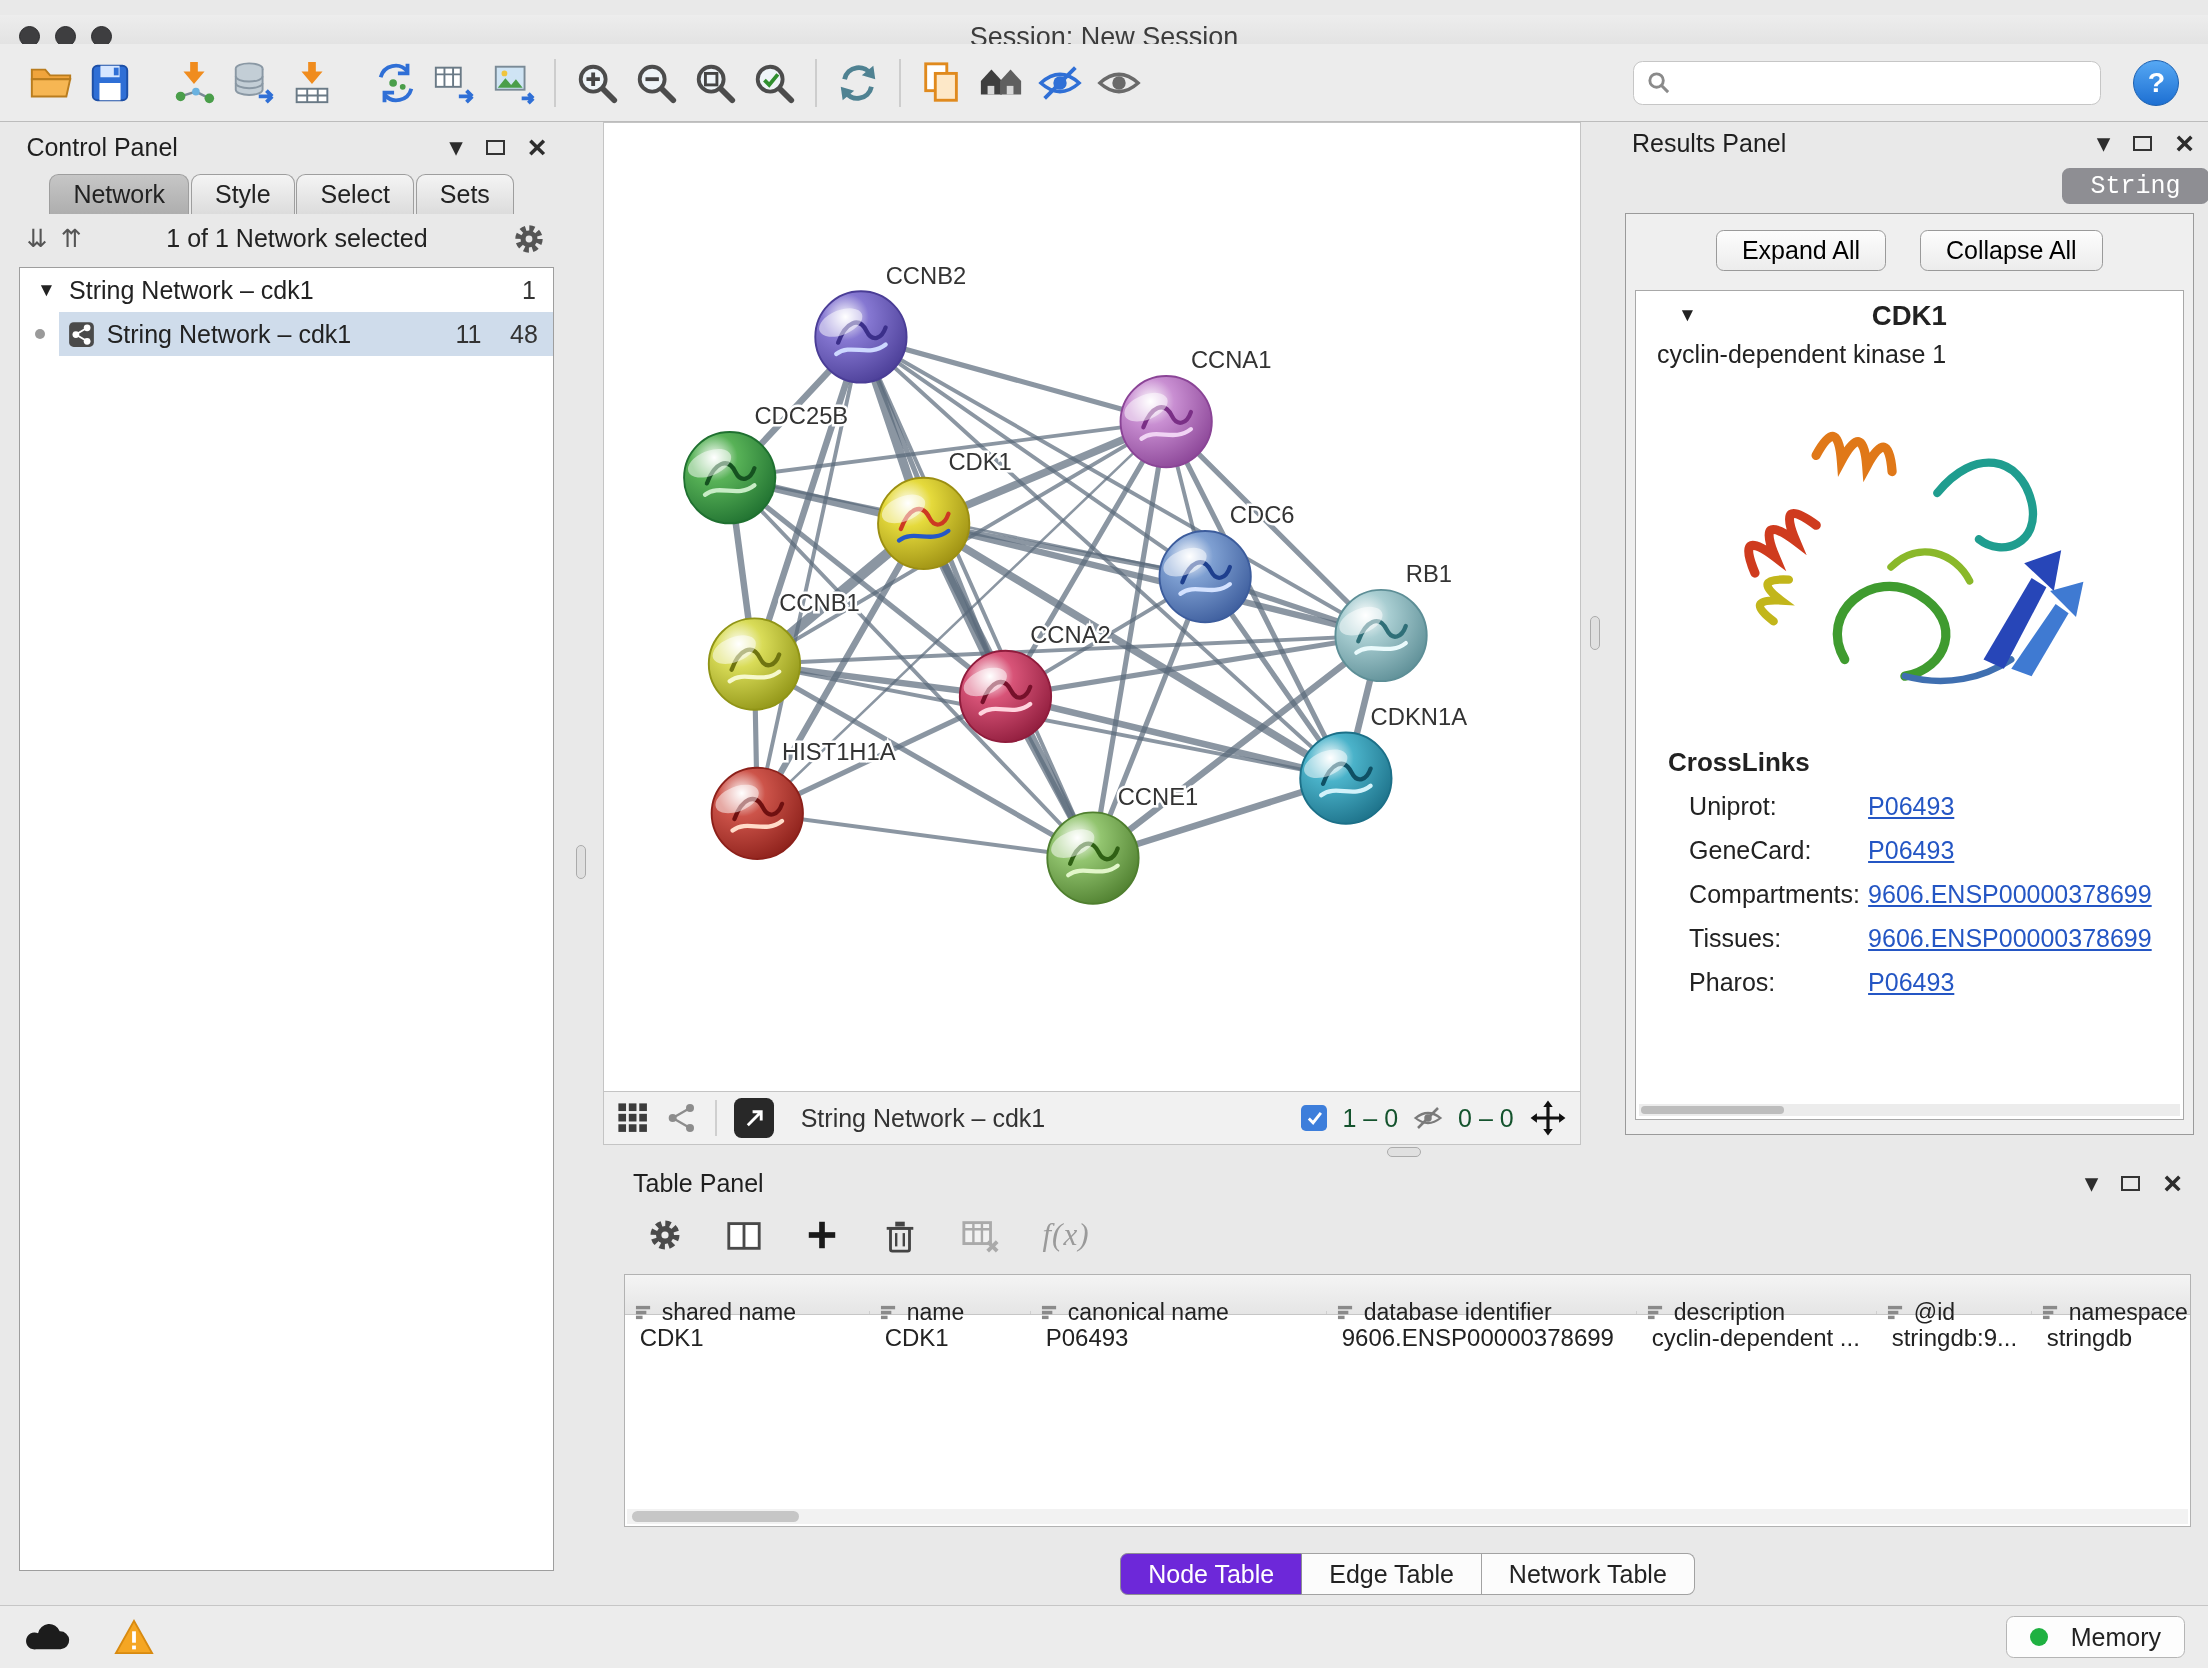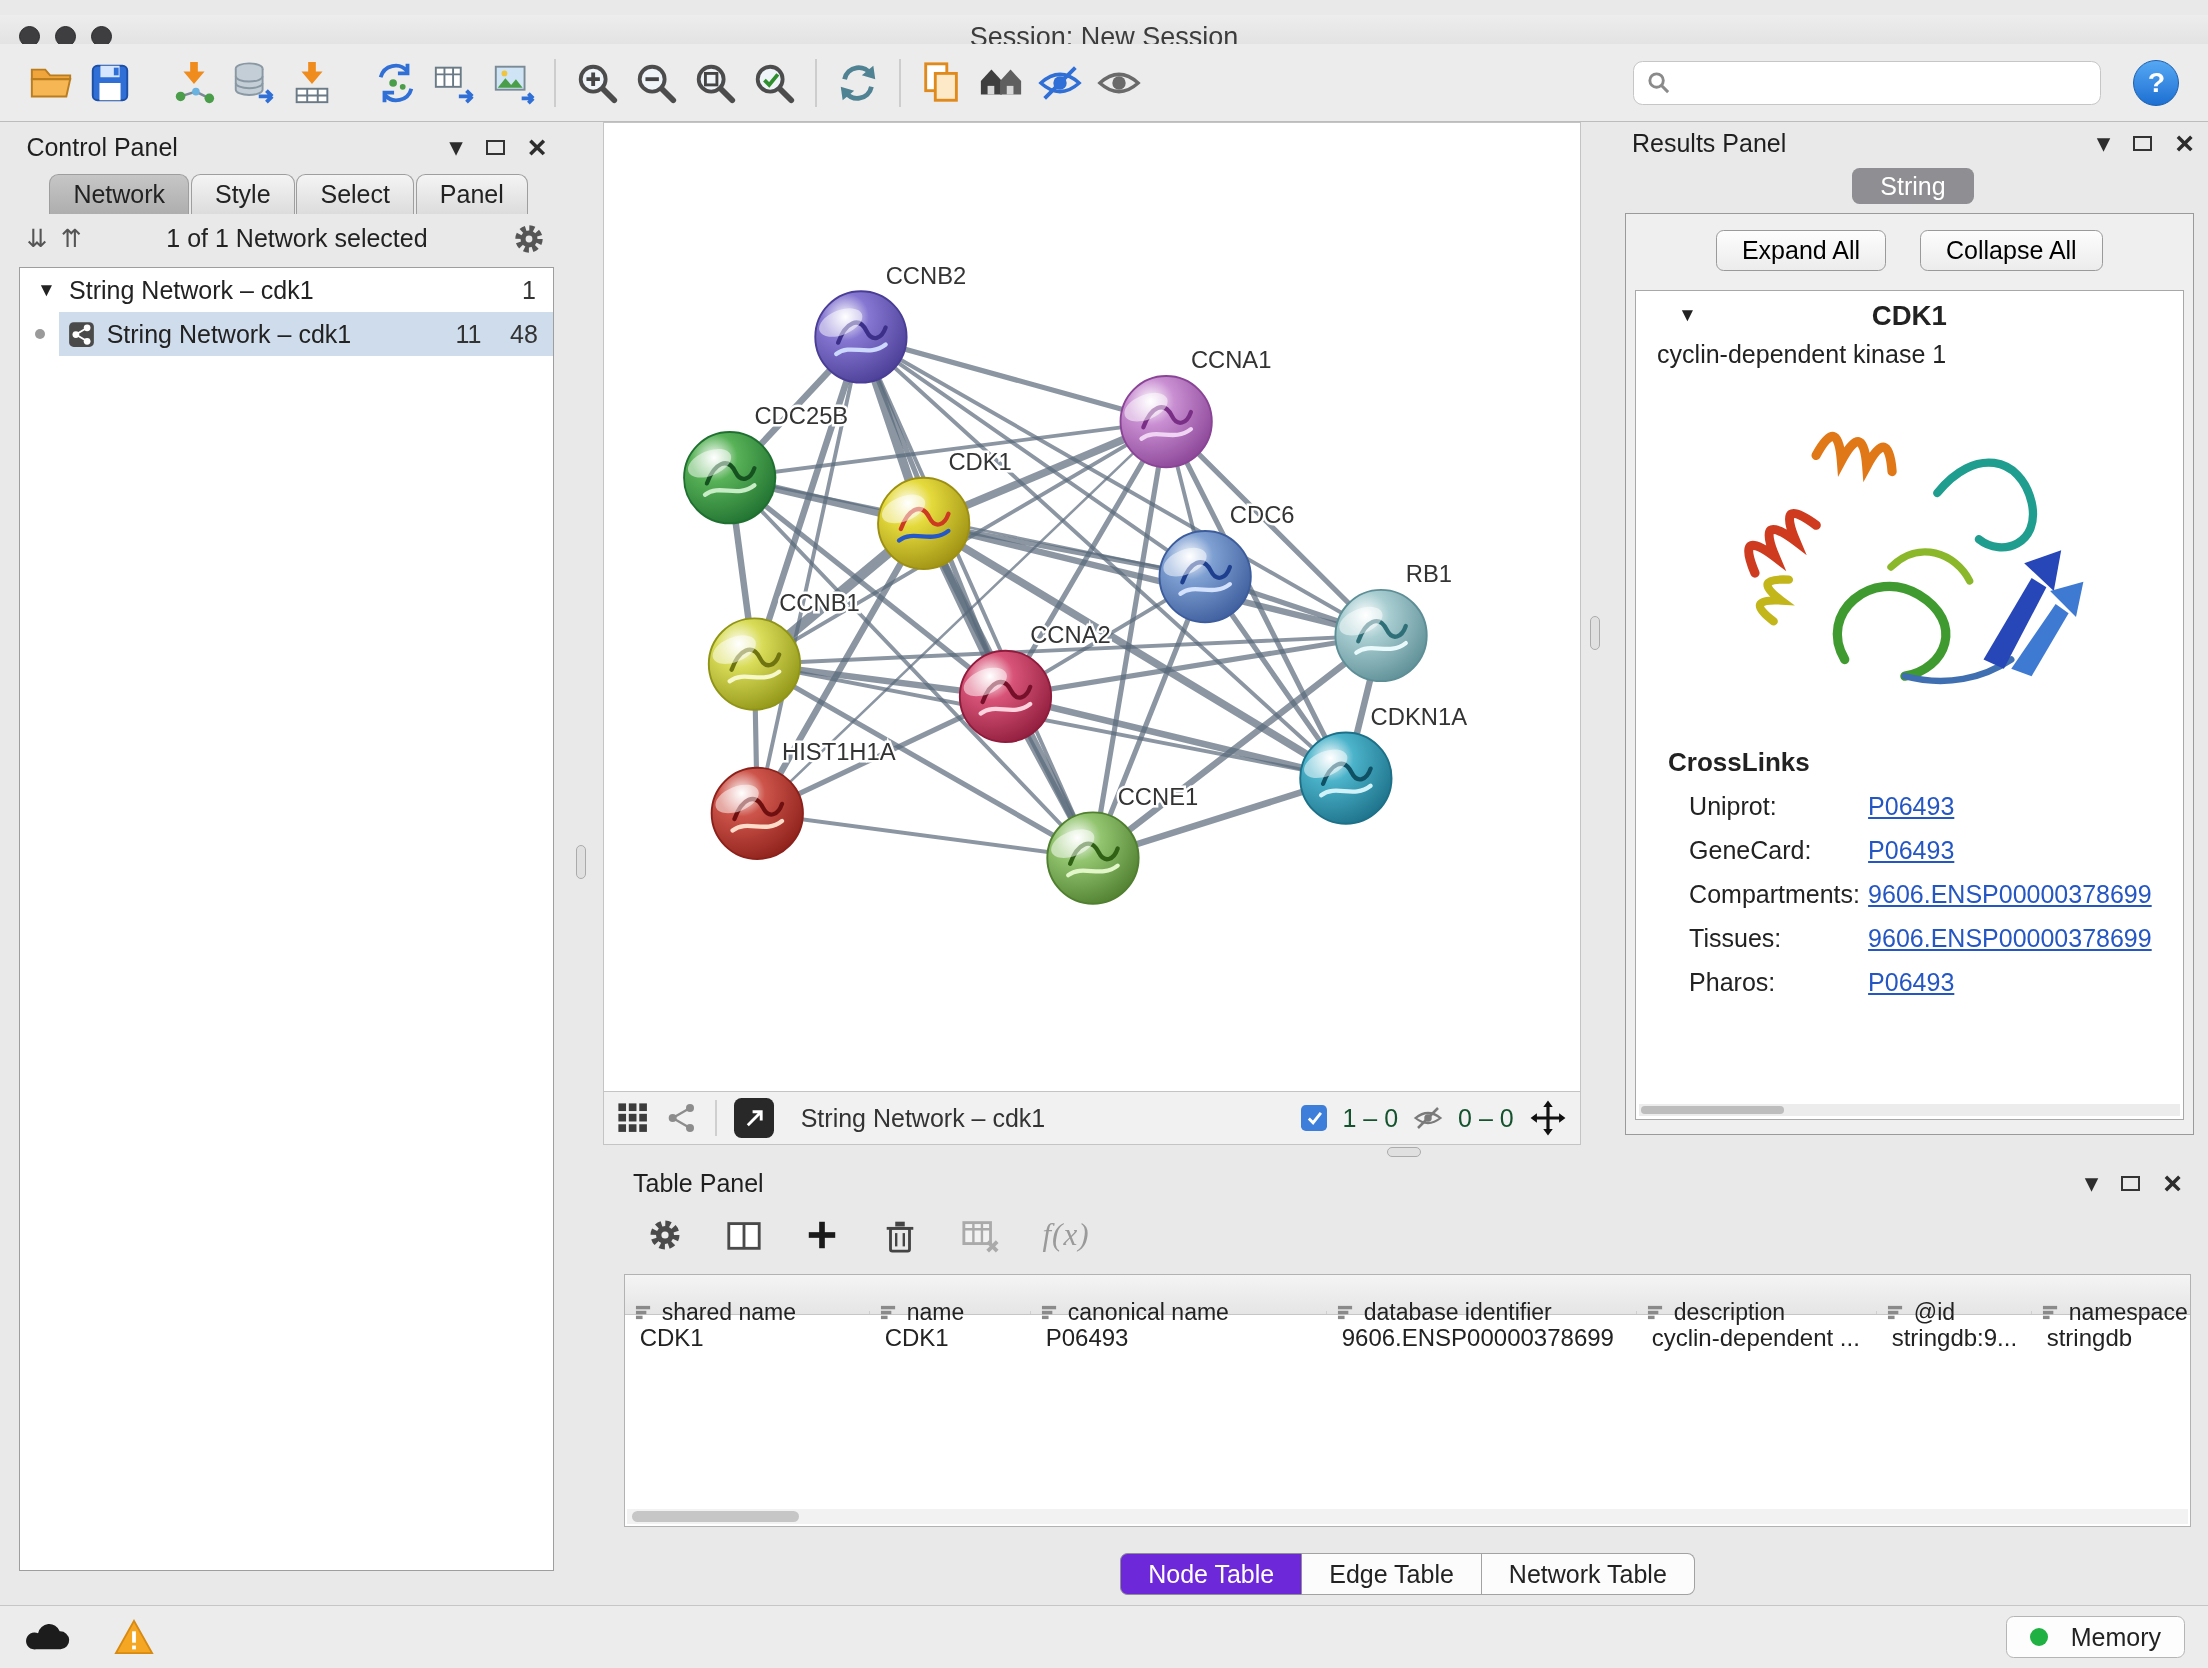--- a/index.html
+++ b/index.html
@@ -55,21 +55,21 @@
   .ns-right{margin-left:auto;display:flex;align-items:center;gap:15px;}
   .ns-check{width:26px;height:26px;background:#3d7edb;border-radius:4.8px;display:flex;align-items:center;justify-content:center;cursor:pointer;}
   .ns-count{color:#14532d;}
 
   
   .vhandle{position:absolute;width:9.5px;height:34px;background:#e0e0e0;border:1px solid #ababab;border-radius:5.7px;}
   .hhandle{position:absolute;width:34px;height:9.5px;background:#e0e0e0;border:1px solid #ababab;border-radius:5.7px;}
 
   
   .results-panel{position:absolute;left:1617px;top:122px;width:592px;height:1041px;}
-  .rp-tabrow{height:44px;display:flex;justify-content:center;align-items:center;}
+  .rp-tabrow{height:44px;display:flex;justify-content:flex-end;align-items:center;font-family:Liberation Mono, monospace;}
   .rp-tab{background:#8e8e93;color:#fff;border-radius:7.6px;padding:3.8px 28.5px;font-size:25px;cursor:pointer;}
   .rp-box{position:absolute;top:91px;left:7.6px;right:15px;bottom:28.5px;border:1.9px solid #9a9a9a;background:#efefef;}
   .rp-buttons{display:flex;justify-content:center;gap:34px;padding:16px 0;}
   .rp-btn{padding:4.8px 25px;background:linear-gradient(#fdfdfd,#ececec);border:1.9px solid #9a9a9a;border-radius:7.6px;font-size:25px;cursor:pointer;}
   .rp-section{position:absolute;top:76px;left:9.5px;right:9.5px;bottom:13.3px;background:#fff;border:1.9px solid #a8a8a8;}
   .rp-sec-head{position:relative;height:49px;display:flex;align-items:center;justify-content:center;font-weight:bold;font-size:27.6px;}
   .rp-sec-head .tri{position:absolute;left:42px;top:13.3px;}
   .rp-subtitle{padding-left:21px;font-size:25px;height:42px;}
   .rp-protein{display:flex;justify-content:center;}
   .cl-title{font-weight:bold;padding-left:32px;font-size:26px;margin-top:25px;height:44px;display:flex;align-items:center;}
@@ -263,21 +263,21 @@
     <span class="pctl">
       <span class="pc-min">▾</span>
       <span class="pc-float"></span>
       <span class="pc-close">×</span>
     </span>
   </div>
   <div class="cp-tabs" id="cp-tabs">
       <div class="cp-tab sel">Network</div>
       <div class="cp-tab">Style</div>
       <div class="cp-tab">Select</div>
-      <div class="cp-tab">Panel</div>
+      <div class="cp-tab">Sets</div>
     </div>
   <div class="cp-selrow">
     <span class="chev">⇊</span>
     <span class="chev">⇈</span>
     <span class="cp-seltext">1 of 1 Network selected</span>
     <svg width="34" height="34" viewBox="0 0 36 36" style="cursor:pointer">
         <circle cx="18" cy="18" r="10" fill="none" stroke="#555" stroke-width="9" stroke-dasharray="4.5 3.35"></circle>
         <circle cx="18" cy="18" r="9" fill="#555"></circle>
         <circle cx="18" cy="18" r="3.6" fill="#e8e8e8"></circle>
       </svg>

